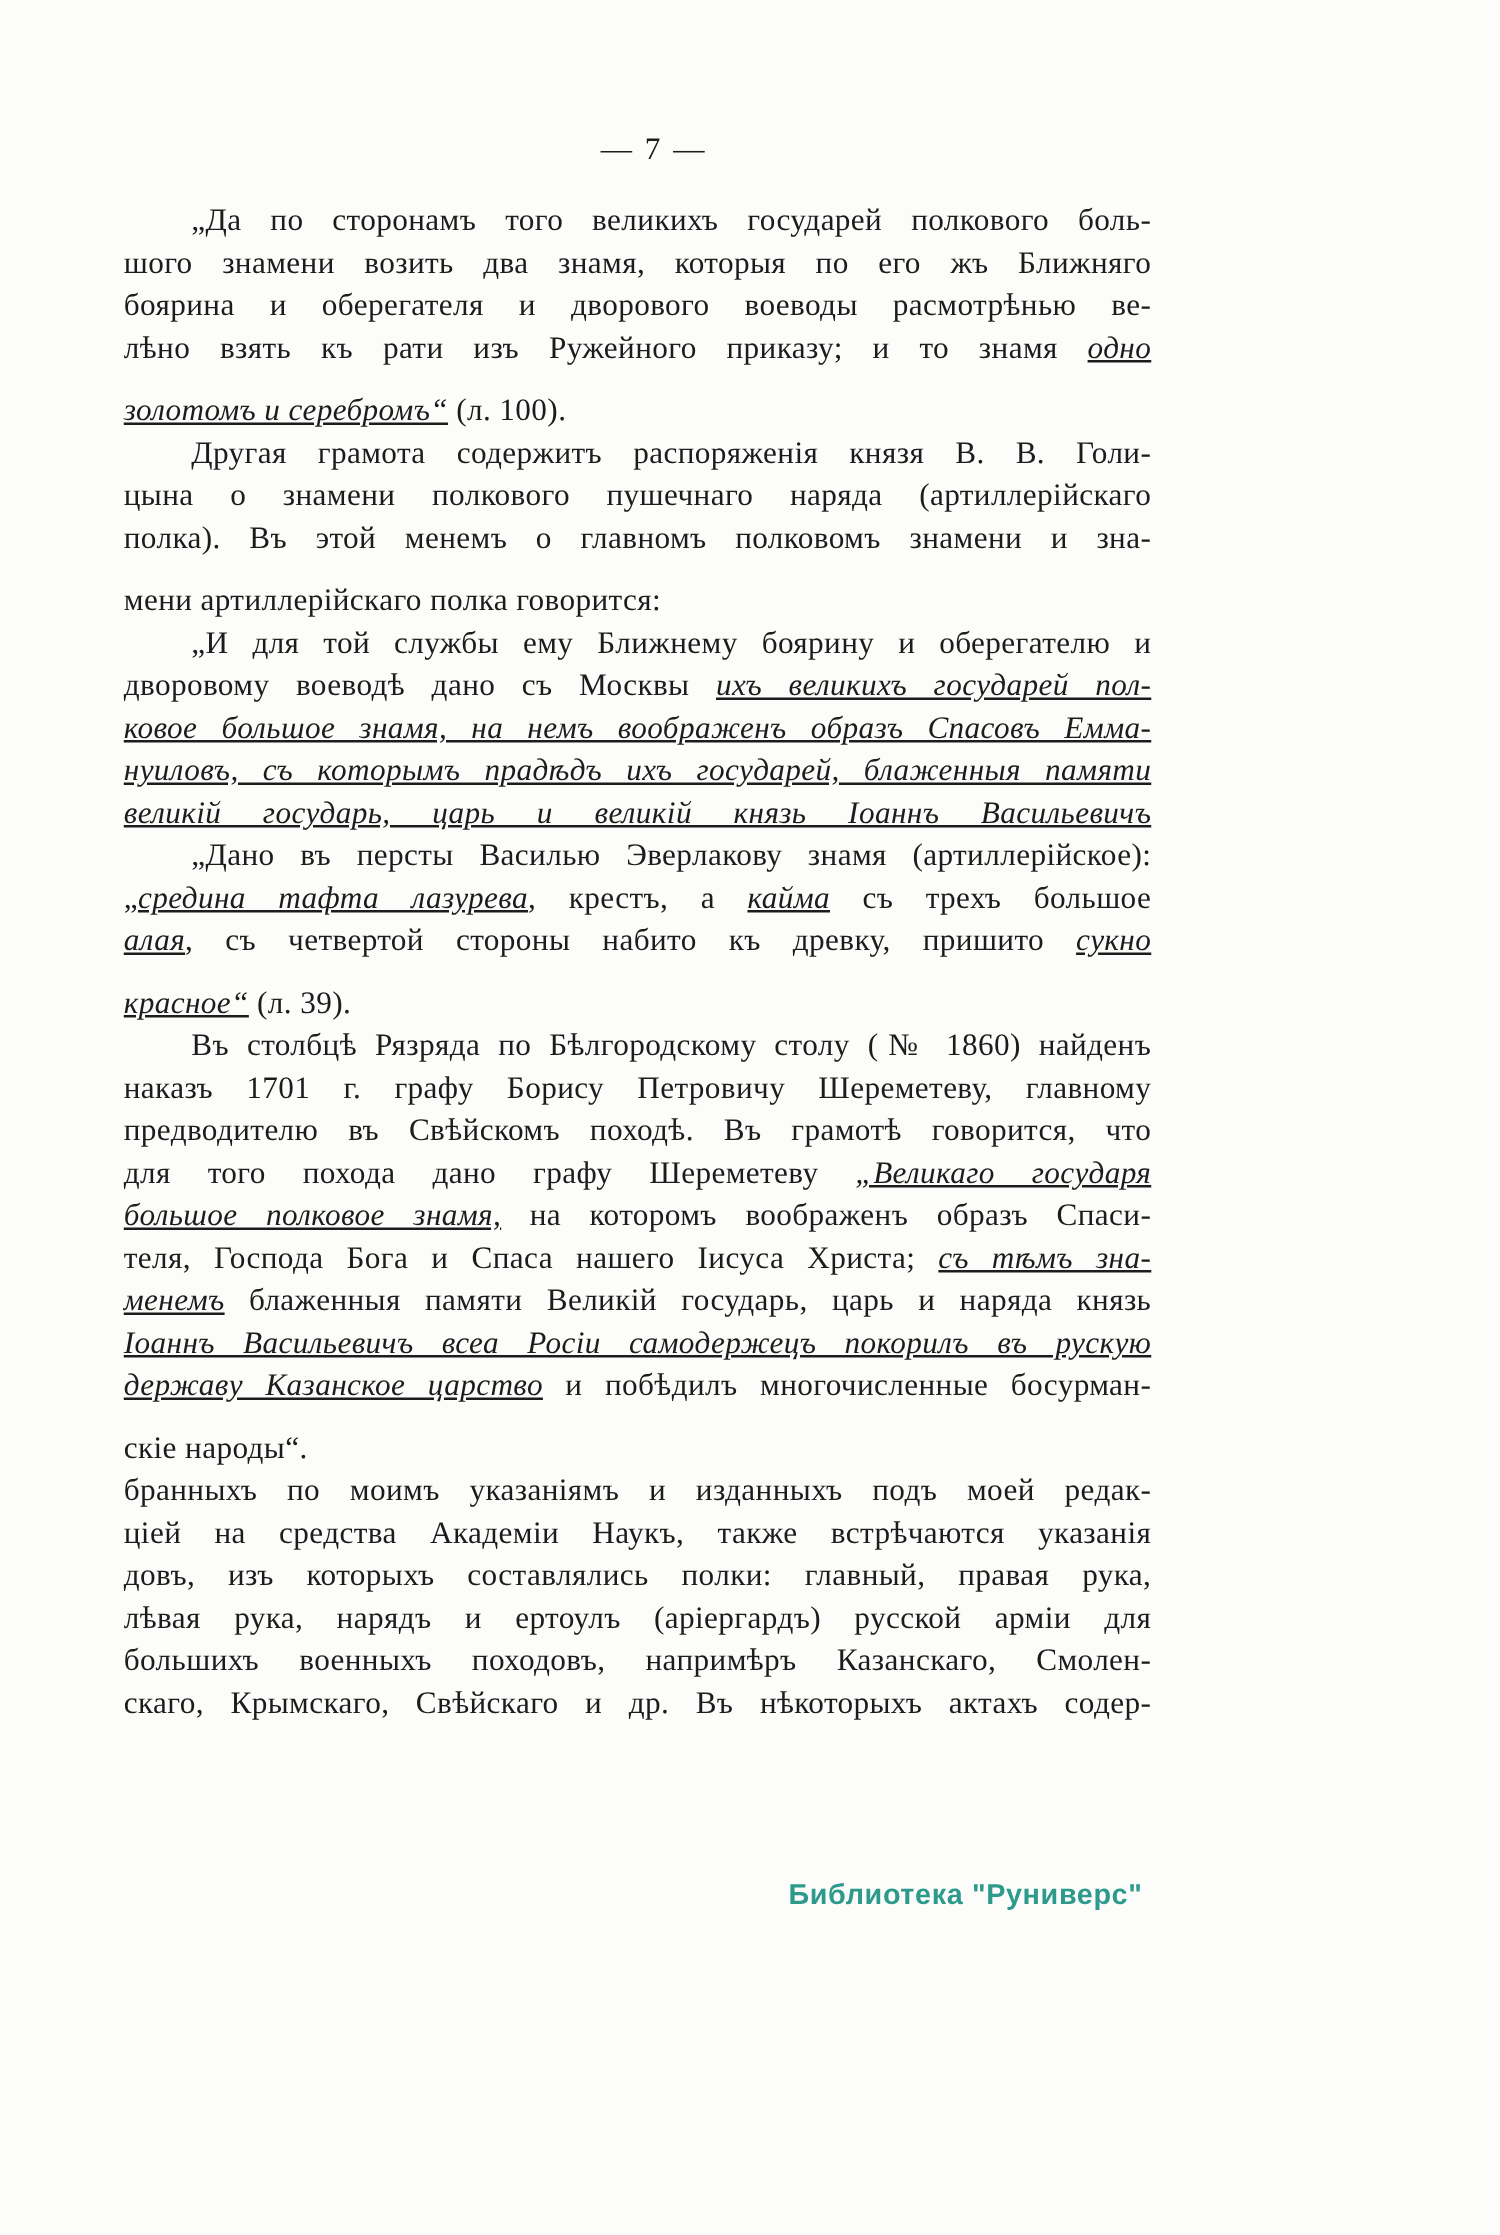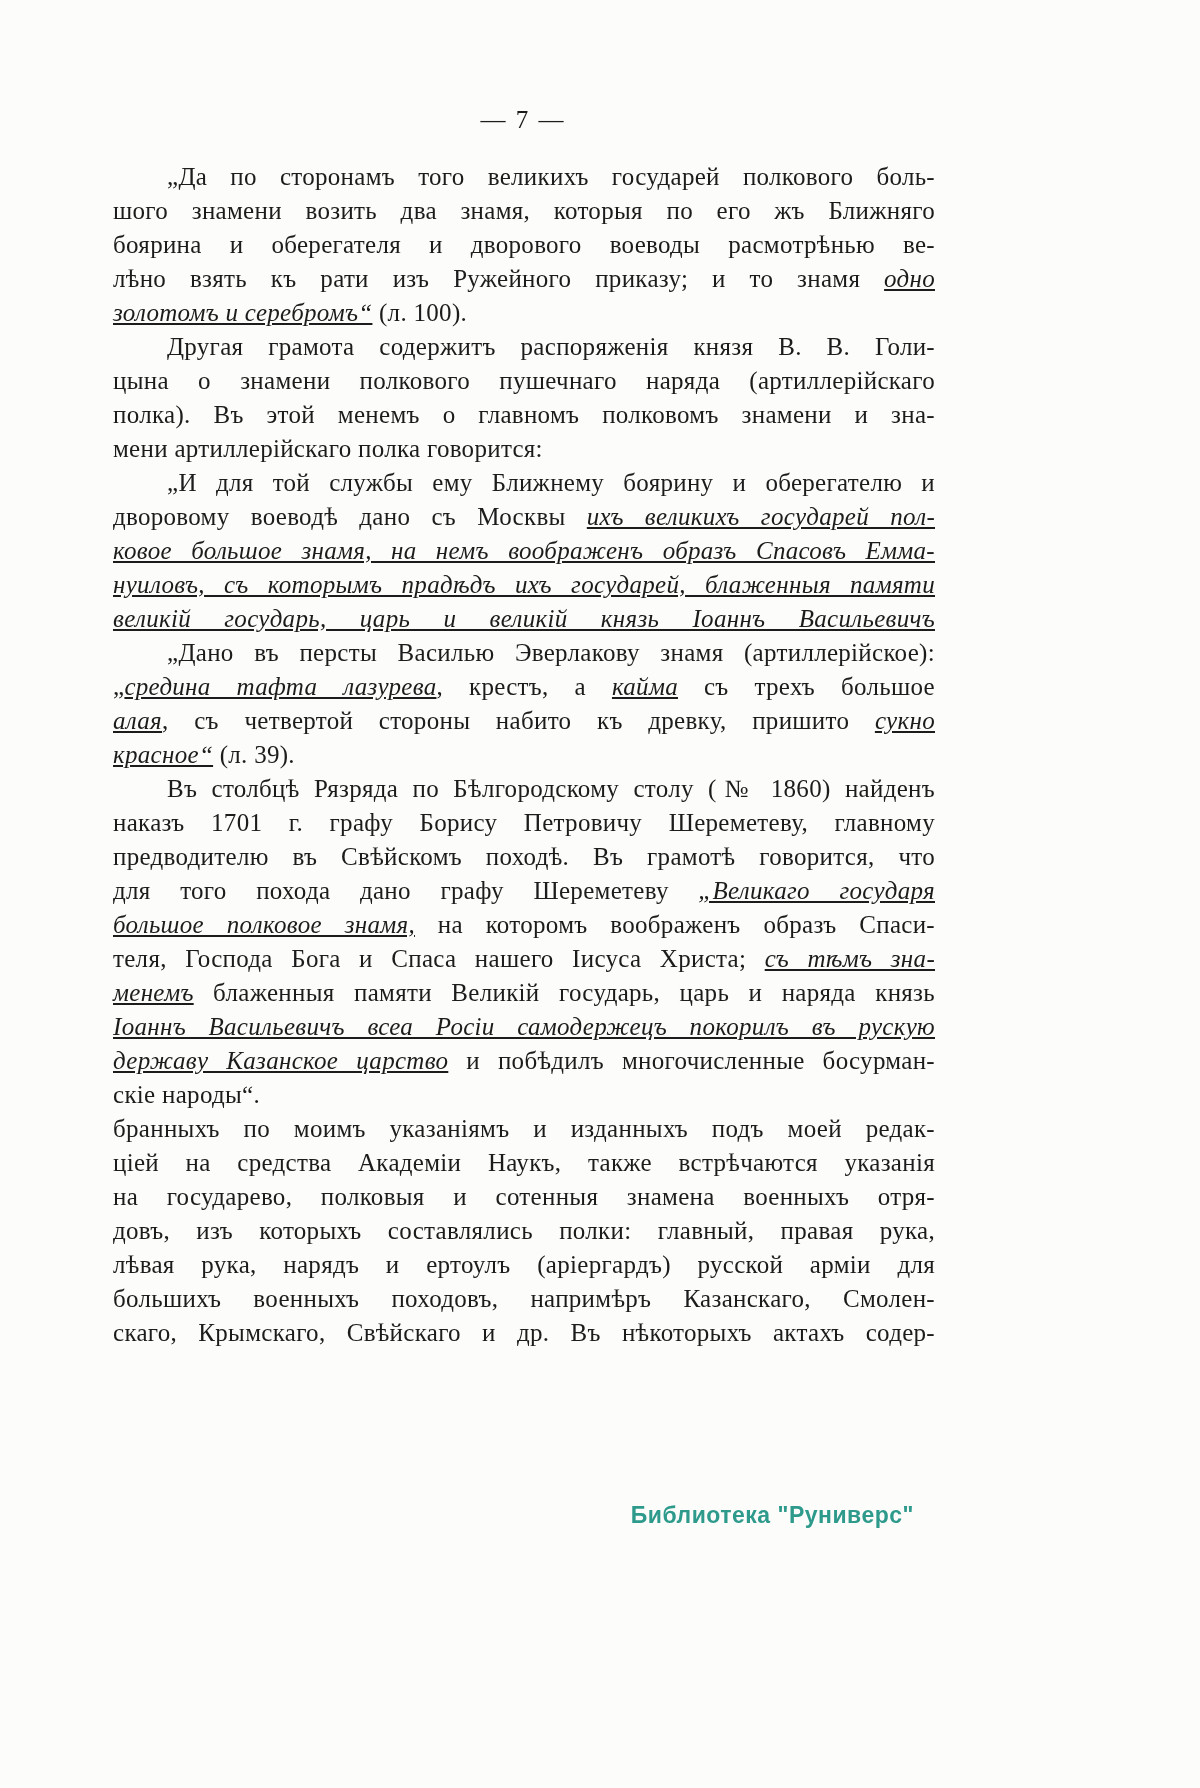--- a/index.html
+++ b/index.html
@@ -21,36 +21,37 @@
     top: 106px;
     left: 112px;
     width: 822px;
     text-align: center;
     font-size: 25px;
     letter-spacing: 2px;
   }
   .text-block {
     position: absolute;
     top: 160px;
-    left: 113px;
+    left: 99px;
     width: 822px;
   }
   .line {
     font-size: 25px;
     line-height: 34px;
     letter-spacing: 0.3px;
     text-align: justify;
     text-align-last: justify;
     white-space: normal;
   }
   .line.first {
     text-indent: 54px;
   }
   .line.last {
     text-align-last: left;
+    margin-top: 16px;
   }
   .line .it {
     font-style: italic;
     text-decoration: underline;
   }
   .watermark {
     position: absolute;
     top: 1502px;
     right: 286px;
     font-family: "Liberation Sans", "DejaVu Sans", sans-serif;
@@ -89,21 +90,20 @@
       <div class="line"><span>предводителю въ Свѣйскомъ походѣ. Въ грамотѣ говорится, что</span></div>
       <div class="line"><span>для того похода дано графу Шереметеву </span><span class="it">„Великаго государя</span></div>
       <div class="line"><span class="it">большое полковое знамя,</span><span> на которомъ воображенъ образъ Спаси-</span></div>
       <div class="line"><span>теля, Господа Бога и Спаса нашего Іисуса Христа; </span><span class="it">съ тѣмъ зна-</span></div>
       <div class="line"><span class="it">менемъ</span><span> блаженныя памяти Великій государь, царь и наряда князь</span></div>
       <div class="line"><span class="it">Іоаннъ Васильевичъ всеа Росіи самодержецъ покорилъ въ рускую</span></div>
       <div class="line"><span class="it">державу Казанское царство</span><span> и побѣдилъ многочисленные босурман-</span></div>
       <div class="line last"><span>скіе народы“.</span></div>
       <div class="line"><span>бранныхъ по моимъ указаніямъ и изданныхъ подъ моей редак-</span></div>
       <div class="line"><span>ціей на средства Академіи Наукъ, также встрѣчаются указанія</span></div>
-      <div class="line"><span>на государево, полковыя и сотенныя знамена военныхъ отря-</span></div>
       <div class="line"><span>довъ, изъ которыхъ составлялись полки: главный, правая рука,</span></div>
       <div class="line"><span>лѣвая рука, нарядъ и ертоулъ (аріергардъ) русской арміи для</span></div>
       <div class="line"><span>большихъ военныхъ походовъ, напримѣръ Казанскаго, Смолен-</span></div>
       <div class="line"><span>скаго, Крымскаго, Свѣйскаго и др. Въ нѣкоторыхъ актахъ содер-</span></div>
     </div>
 
   <div class="watermark" style="color: rgb(46, 154, 140);">Библиотека "Руниверс"</div>
 </div>
 
 </body></html>

